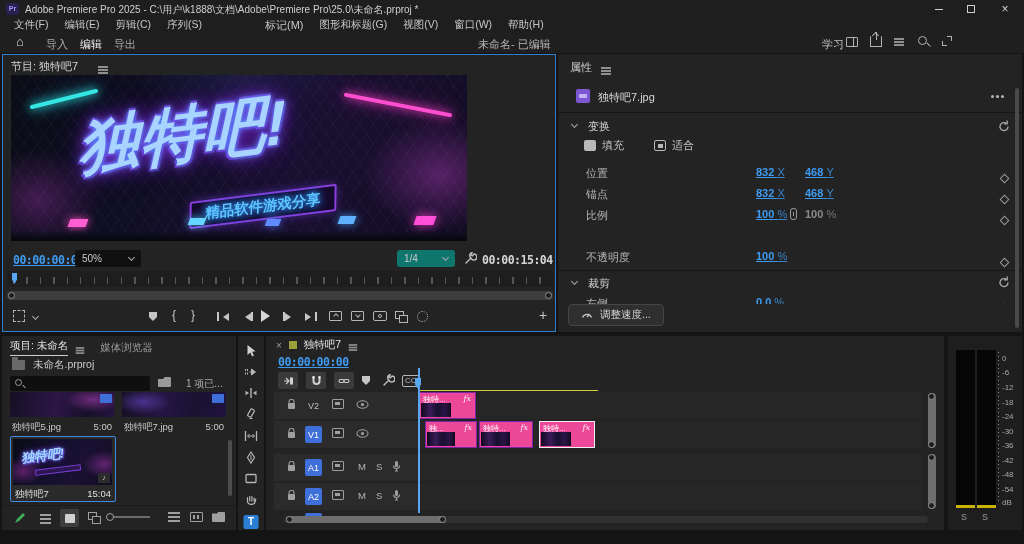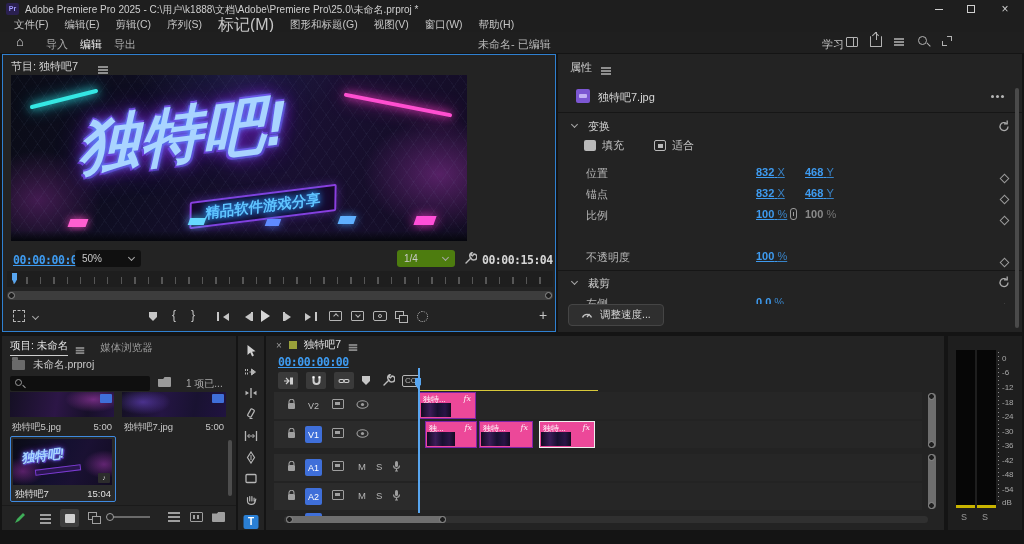--- a/index.html
+++ b/index.html
@@ -62,21 +62,21 @@
         <span style="width:8px;height:8px;border:1px solid #cfcfcf;display:inline-block;"></span>
       </div>
     <div class="abs iconbtn" style="right:4px;top:0;width:30px;height:18px;color:#cfcfcf;font-size:12px;">×</div>
   </div>
 
   <div class="abs" style="left:0;top:18px;width:1024px;height:14px;background:#1e1e1e;display:flex;align-items:center;padding-left:6px;gap:0;">
     <span style="font-size:10.5px;color:#c6c6c6;padding:0 8px;">文件(F)</span>
     <span style="font-size:10.5px;color:#c6c6c6;padding:0 8px;">编辑(E)</span>
     <span style="font-size:10.5px;color:#c6c6c6;padding:0 8px;">剪辑(C)</span>
     <span style="font-size:10.5px;color:#c6c6c6;padding:0 8px;">序列(S)</span>
-    <span style="font-size:16px;color:#c6c6c6;padding:0 8px;">标记(M)</span>
+    <span style="font-size:11px;color:#c6c6c6;padding:0 8px;margin-left:47px;">标记(M)</span>
     <span style="font-size:10.5px;color:#c6c6c6;padding:0 8px;">图形和标题(G)</span>
     <span style="font-size:10.5px;color:#c6c6c6;padding:0 8px;">视图(V)</span>
     <span style="font-size:10.5px;color:#c6c6c6;padding:0 8px;">窗口(W)</span>
     <span style="font-size:10.5px;color:#c6c6c6;padding:0 8px;">帮助(H)</span>
   </div>
 
   <div class="abs" style="left:0;top:32px;width:1024px;height:21px;background:#1f1f1f;">
     <div class="abs" style="left:16px;top:2px;font-size:13px;color:#d8d8d8;">⌂</div>
     <span class="abs" style="left:46px;top:5px;font-size:11px;color:#a9a9a9;">导入</span>
     <span class="abs" style="left:80px;top:5px;font-size:11px;color:#eee;border-bottom:2px solid #0369a1;padding-bottom:3px;">编辑</span>
@@ -126,21 +126,21 @@
       <div class="abs" style="left:328px;bottom:17px;width:16px;height:8px;background:#5fb0ff;transform:skewX(-20deg);box-shadow:0 0 8px #3f90e8;"></div>
       <div class="abs" style="right:32px;bottom:16px;width:20px;height:9px;background:#ff4fd8;transform:skewX(-20deg);box-shadow:0 0 10px #e838c0;"></div>
       <div class="abs" style="left:0;bottom:0;width:100%;height:10px;background:linear-gradient(180deg,rgba(20,20,40,.2),#05060c);"></div>
     </div>
 
     <span class="abs tc blue" style="left:10px;top:198px;font-size:11.5px;">00:00:00:00</span>
     <div class="abs" style="left:72px;top:195px;width:66px;height:17px;background:#101010;border-radius:3px;display:flex;align-items:center;justify-content:space-between;padding:0 7px;">
       <span style="font-size:10px;color:#c9c9c9;">50%</span>
       <span class="chev" style="margin-top:-2px;"></span>
     </div>
-    <div class="abs" style="left:394px;top:195px;width:58px;height:17px;background:#4d7c0f;border-radius:3px;display:flex;align-items:center;justify-content:space-between;padding:0 7px;">
+    <div class="abs" style="left:394px;top:195px;width:58px;height:17px;background:#0f766e;border-radius:3px;display:flex;align-items:center;justify-content:space-between;padding:0 7px;">
       <span style="font-size:10px;color:#c9c9c9;">1/4</span>
       <span class="chev" style="margin-top:-2px;"></span>
     </div>
     <span class="abs" style="left:461px;top:197px;">
       <svg width="13" height="13" viewBox="0 0 13 13">
           <path d="M2 11 L7 6 M7 6 a3 3 0 1 0 3-4 l-1.6 1.8 L7 3 l1-2.4 a3 3 0 0 0-1 5.4z" fill="none" stroke="#bdbdbd" stroke-width="1.4" stroke-linecap="round"></path>
         </svg>
     </span>
     <span class="abs tc" style="left:479px;top:198px;font-size:11.5px;color:#d6d6d6;">00:00:15:04</span>
 

